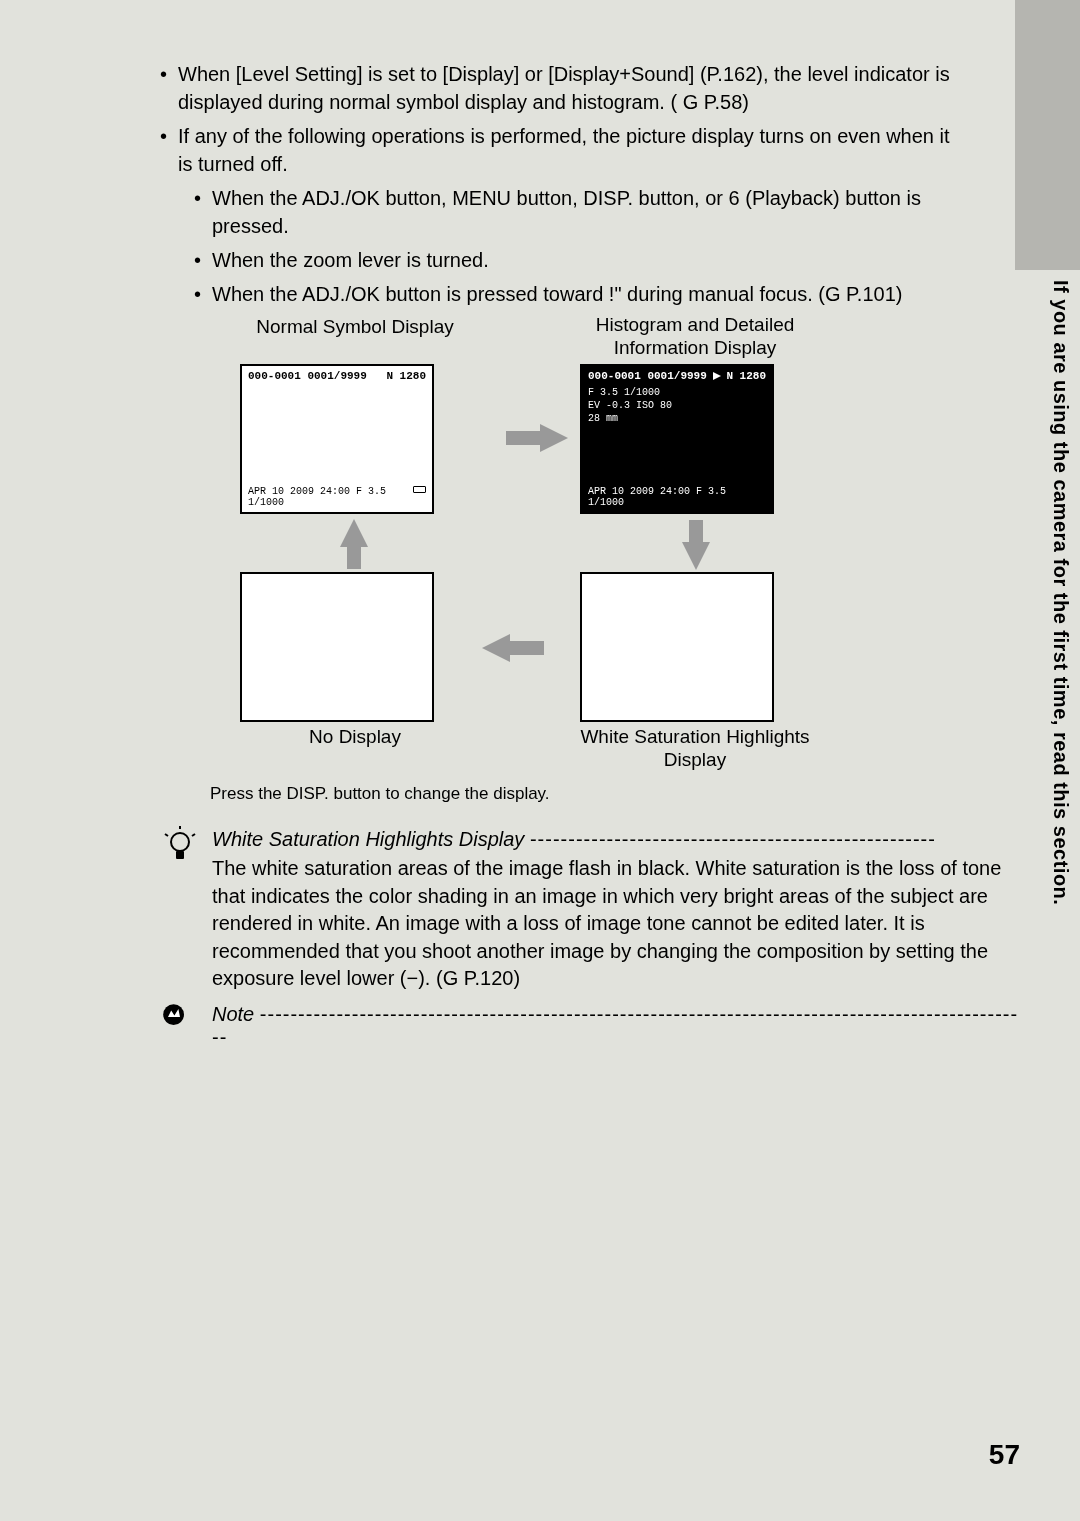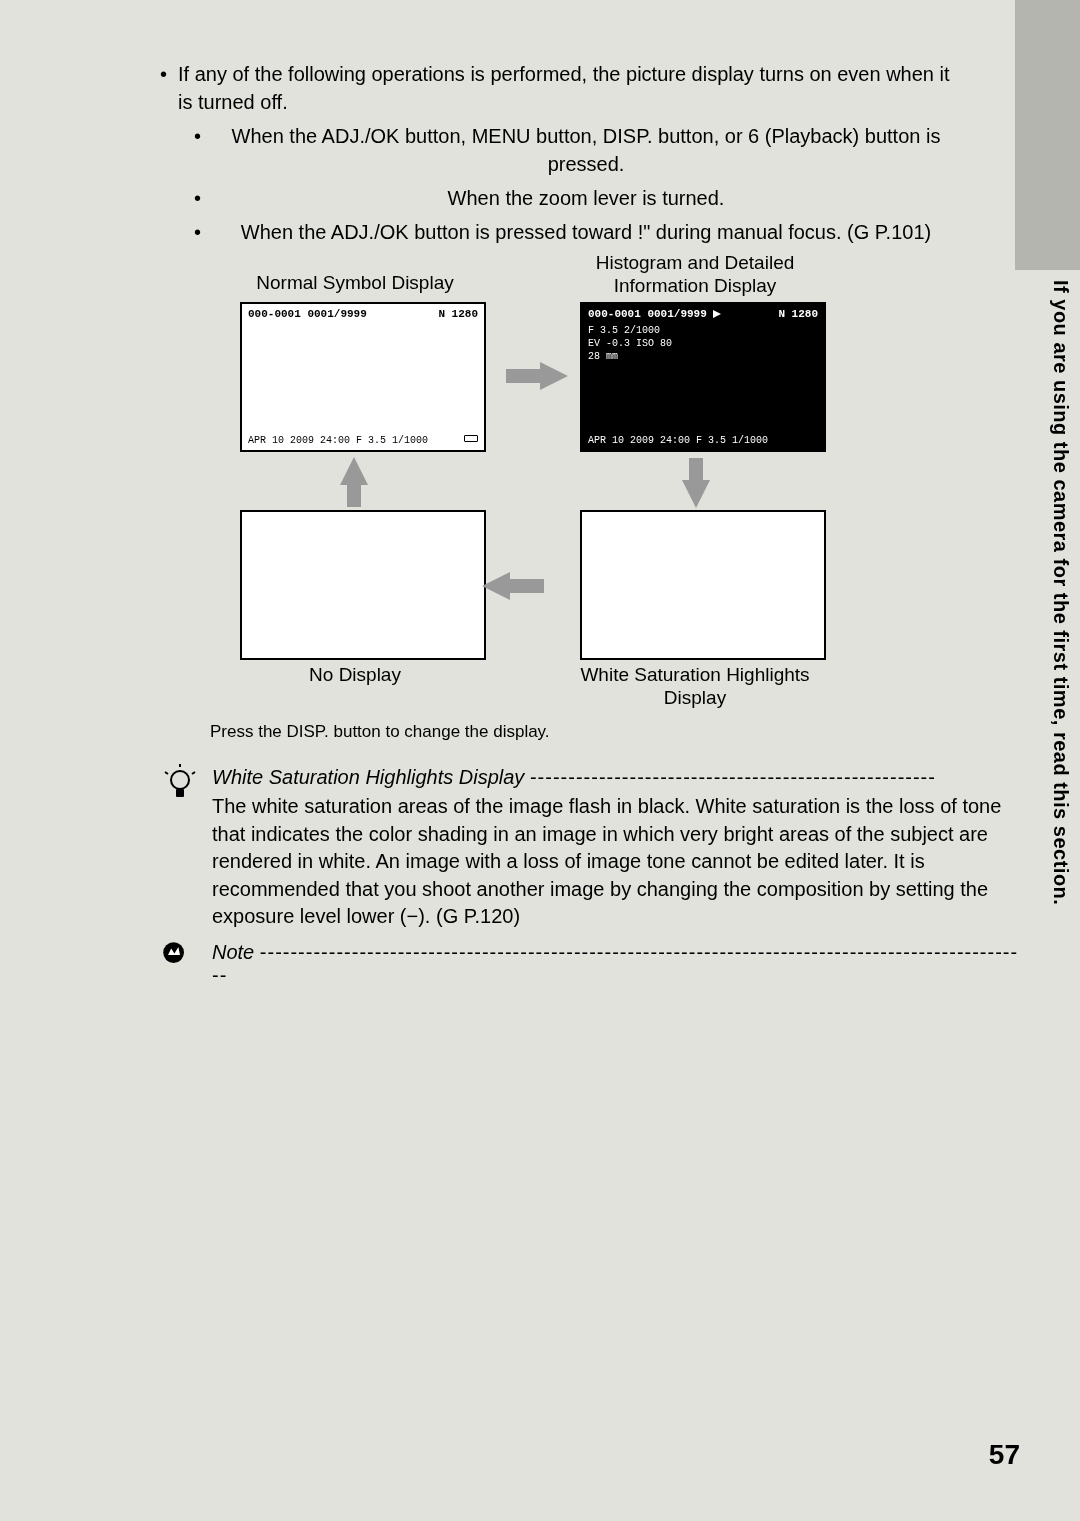--- a/index.html
+++ b/index.html
@@ -55,21 +55,20 @@
   ul.sub-bullets {
     list-style: none;
     margin-top: 6px;
     margin-left: 16px;
   }
   ul.sub-bullets > li {
     position: relative;
     padding-left: 18px;
     margin-bottom: 6px;
     line-height: 1.4;
-    text-align: center;
   }
   ul.sub-bullets > li::before {
     content: "•";
     position: absolute;
     left: 0;
   }
   h3.section-heading {
     font-weight: bold;
     font-size: 22px;
     margin: 28px 0 18px 0;
@@ -82,21 +81,21 @@
     margin-bottom: 10px;
   }
   .diagram-label {
     position: absolute;
     font-size: 19px;
     text-align: center;
     line-height: 1.2;
   }
   .screen {
     position: absolute;
-    width: 246px;
+    width: 194px;
     height: 150px;
     border: 2px solid #000;
     background: #fff;
   }
   .screen.black {
     background: #000;
     color: #fff;
     font-family: "Courier New", monospace;
     font-size: 10px;
     padding: 4px 6px;
@@ -218,34 +217,35 @@
 </style>
 </head>
 <body>
 
 <div class="page">
 
   <div class="side-tab"></div>
   <div class="vertical-text">If you are using the camera for the first time, read this section.</div>
 
   <ul class="main-bullets">
+    <li>When [Level Setting] is set to [Display] or [Display+Sound] (P.162), the level indicator is displayed during normal symbol display and histogram. ( G P.58)</li>
     <li>
       <span>If any of the following operations is performed, the picture display turns on even when it is turned off.</span>
       <ul class="sub-bullets">
         <li>When the ADJ./OK button, MENU button, DISP. button, or 6 (Playback) button is pressed.</li>
         <li>When the zoom lever is turned.</li>
         <li>When the ADJ./OK button is pressed toward !" during manual focus. (G P.101)</li>
       </ul>
     </li>
   </ul>
 
 
   <div class="diagram">
 
-    <div class="diagram-label" style="left:30px; top:20px; width:230px;">Normal Symbol Display</div>
+    <div class="diagram-label" style="left:30px; top:2px; width:230px;">Normal Symbol Display</div>
     <div class="diagram-label" style="left:360px; top:0px; width:250px;">Histogram and Detailed Information Display</div>
 
     <div class="screen outlined-text" style="left:30px; top:50px;">
       <div class="topline">
         <span>000-0001 0001/9999</span>
         <span>N 1280</span>
       </div>
       <div class="bottomline">
         <span>APR 10 2009 24:00 F 3.5 1/1000</span>
         <span class="battery"></span>
@@ -254,21 +254,21 @@
 
     <div class="screen black" style="left:370px; top:50px;">
       <div class="topline">
         <span>
           <span>000-0001 0001/9999</span>
           <span class="play-icon"></span>
         </span>
         <span>N 1280</span>
       </div>
       <div class="info">
-        <div>F 3.5  2/1000</div>
+        <div>F 3.5  1/1000</div>
         <div>EV -0.3  ISO 80</div>
         <div>28 mm</div>
       </div>
       <div class="bottomline">
         <span>APR 10 2009 24:00 F 3.5 1/1000</span>
       </div>
     </div>
 
     <div class="screen" style="left:30px; top:258px;"></div>
 

